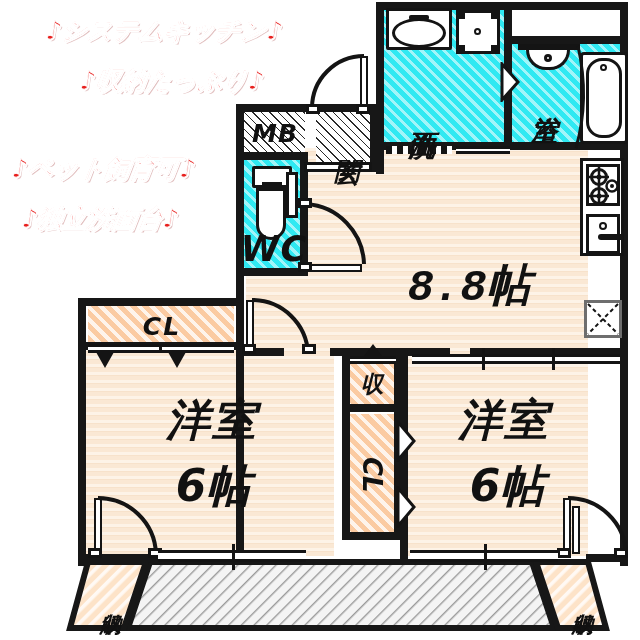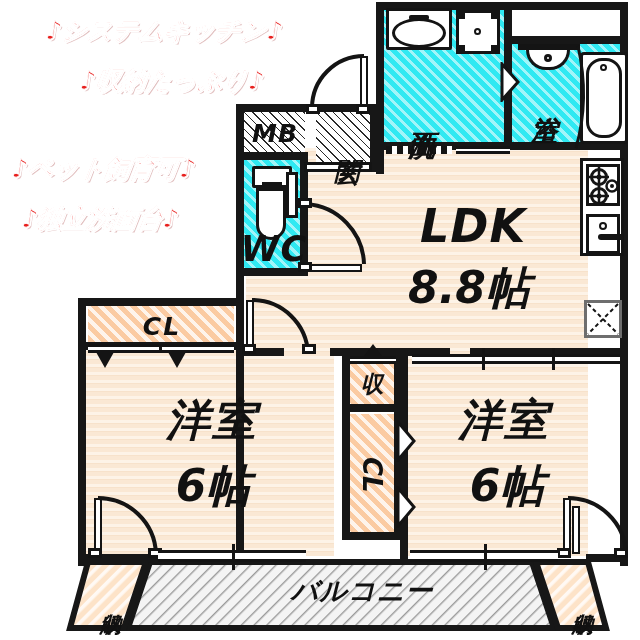--- a/index.html
+++ b/index.html
@@ -282,22 +282,21 @@
   </svg>
 
   <div class="win" style="left:158px;top:550px;width:148px;height:12px;"></div>
   <div class="abs" style="left:232px;top:544px;width:3px;height:26px;background:#141414;"></div>
 
   <div class="win" style="left:410px;top:550px;width:148px;height:12px;"></div>
   <div class="abs" style="left:484px;top:544px;width:3px;height:26px;background:#141414;"></div>
 
   <div class="abs" style="left:376px;top:148px;width:8px;height:26px;background:#171717;"></div>
 
-  <div class="lbl" style="left:398px;top:200px;width:150px;height:52px;font-size:46px;letter-spacing:1px;">LDK</div>
-  <div class="lbl" style="left:386px;top:262px;width:166px;height:52px;font-size:44px;">8.8帖</div>
+  <div class="lbl" style="left:386px;top:262px;width:166px;height:52px;font-size:44px;font-family:Liberation Mono, monospace;">8.8帖</div>
 
   <div class="lbl" style="left:148px;top:394px;width:128px;height:52px;font-size:44px;letter-spacing:2px;">洋室</div>
   <div class="lbl" style="left:158px;top:460px;width:110px;height:52px;font-size:44px;">6帖</div>
 
   <div class="lbl" style="left:440px;top:394px;width:128px;height:52px;font-size:44px;letter-spacing:2px;">洋室</div>
   <div class="lbl" style="left:452px;top:460px;width:110px;height:52px;font-size:44px;">6帖</div>
 
   <div class="lbl" style="left:400px;top:74px;width:44px;height:74px;font-size:27px;writing-mode:vertical-rl;
               display:flex;align-items:center;justify-content:center;">洗面</div>
 
@@ -311,21 +310,20 @@
 
   <div class="lbl" style="left:248px;top:118px;width:54px;height:30px;font-size:25px;letter-spacing:1px;">MB</div>
 
   <div class="lbl" style="left:136px;top:310px;width:52px;height:32px;font-size:25px;letter-spacing:2px;">CL</div>
 
   <div class="lbl" style="left:352px;top:368px;width:40px;height:32px;font-size:23px;">収</div>
 
   <div class="lbl" style="left:352px;top:440px;width:40px;height:70px;font-size:26px;
               writing-mode:vertical-rl;display:flex;align-items:center;justify-content:center;">CL</div>
 
-  <div class="lbl" style="left:272px;top:570px;width:180px;height:40px;font-size:27px;letter-spacing:1px;">バルコニー</div>
 
   <div class="lbl" style="left:90px;top:570px;width:40px;height:54px;font-size:21px;
               writing-mode:vertical-rl;display:flex;align-items:center;justify-content:center;">収納</div>
 
   <div class="lbl" style="left:562px;top:570px;width:40px;height:54px;font-size:21px;
               writing-mode:vertical-rl;display:flex;align-items:center;justify-content:center;">収納</div>
 
 </div>
 
 </body></html>

